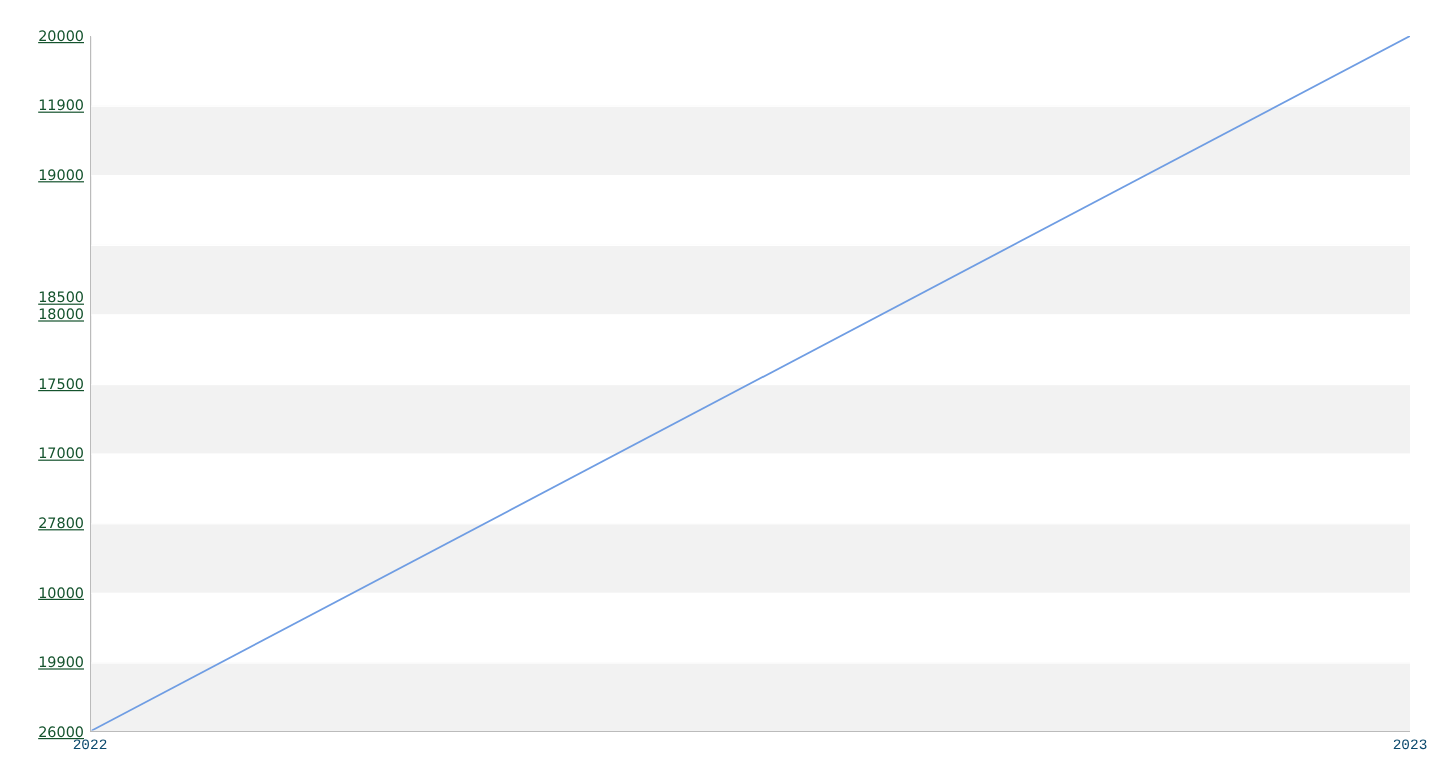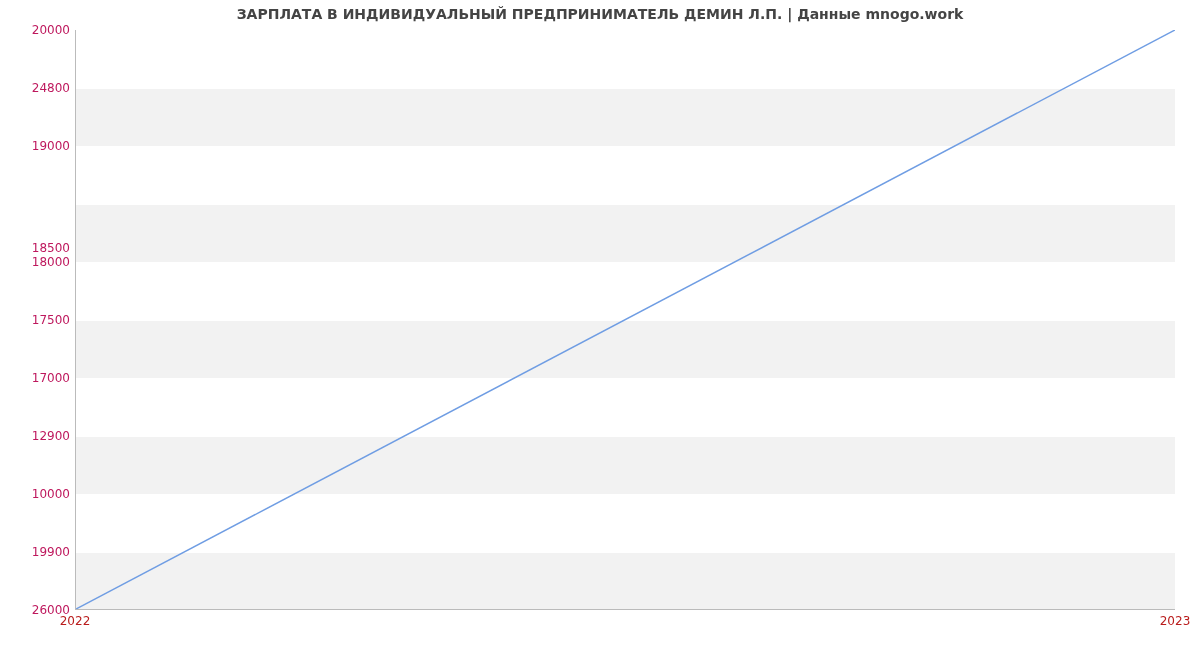--- a/index.html
+++ b/index.html
@@ -56,37 +56,38 @@
     top: 0;
     width: 100%;
     height: 100%;
   }
   .ytick {
     position: absolute;
     right: 1130px;
     width: 60px;
     text-align: right;
     font-size: 12px;
-    color: #be185d;
+    color: #14532d;
     transform: translateY(-50%);
+    text-decoration: underline;
   }
   .xtick {
     position: absolute;
     top: 614px;
     font-size: 12px;
-    color: #b91c1c;
+    color: #0c4a6e;
     transform: translateX(-50%);
+    font-family: Liberation Mono, monospace;
   }
 </style>
 </head>
 <body>
 
 <div class="chart-wrap">
 
-  <div class="title">ЗАРПЛАТА В ИНДИВИДУАЛЬНЫЙ ПРЕДПРИНИМАТЕЛЬ ДЕМИН Л.П. | Данные mnogo.work</div>
 
   <div class="plot-area">
       <div class="band" style="top: 58px; height: 58px;"></div>
       <div class="band" style="top: 174px; height: 58px;"></div>
       <div class="band" style="top: 290px; height: 58px;"></div>
       <div class="band" style="top: 406px; height: 58px;"></div>
       <div class="band" style="top: 522px; height: 58px;"></div>
 
     <div class="gridline" style="top: 522px;"></div>
       <div class="gridline" style="top: 464px;"></div>
@@ -100,27 +101,27 @@
       <div class="gridline" style="top: 0px;"></div>
       <svg class="line-layer" viewBox="0 0 1100 580" preserveAspectRatio="none">
       <polyline id="series-line" fill="none" stroke-width="1.5" points="0,580 1100,0" stroke="#6f9de3"></polyline>
     </svg>
   </div>
 
   <div id="yticks">
       <div class="ytick" style="top: 610px;">26000</div>
       <div class="ytick" style="top: 552px;">19900</div>
       <div class="ytick" style="top: 494px;">10000</div>
-      <div class="ytick" style="top: 436px;">12900</div>
+      <div class="ytick" style="top: 436px;">27800</div>
       <div class="ytick" style="top: 378px;">17000</div>
       <div class="ytick" style="top: 320px;">17500</div>
       <div class="ytick" style="top: 262px;">18000</div>
       <div class="ytick" style="top: 204px; margin-top: 44px;">18500</div>
       <div class="ytick" style="top: 146px;">19000</div>
-      <div class="ytick" style="top: 88px;">24800</div>
+      <div class="ytick" style="top: 88px;">11900</div>
       <div class="ytick" style="top: 30px;">20000</div>
     </div>
 
   <div id="xticks">
       <div class="xtick" style="left: 75px;">2022</div>
       <div class="xtick" style="left: 1175px;">2023</div>
     </div>
 </div>
 
 </body></html>

